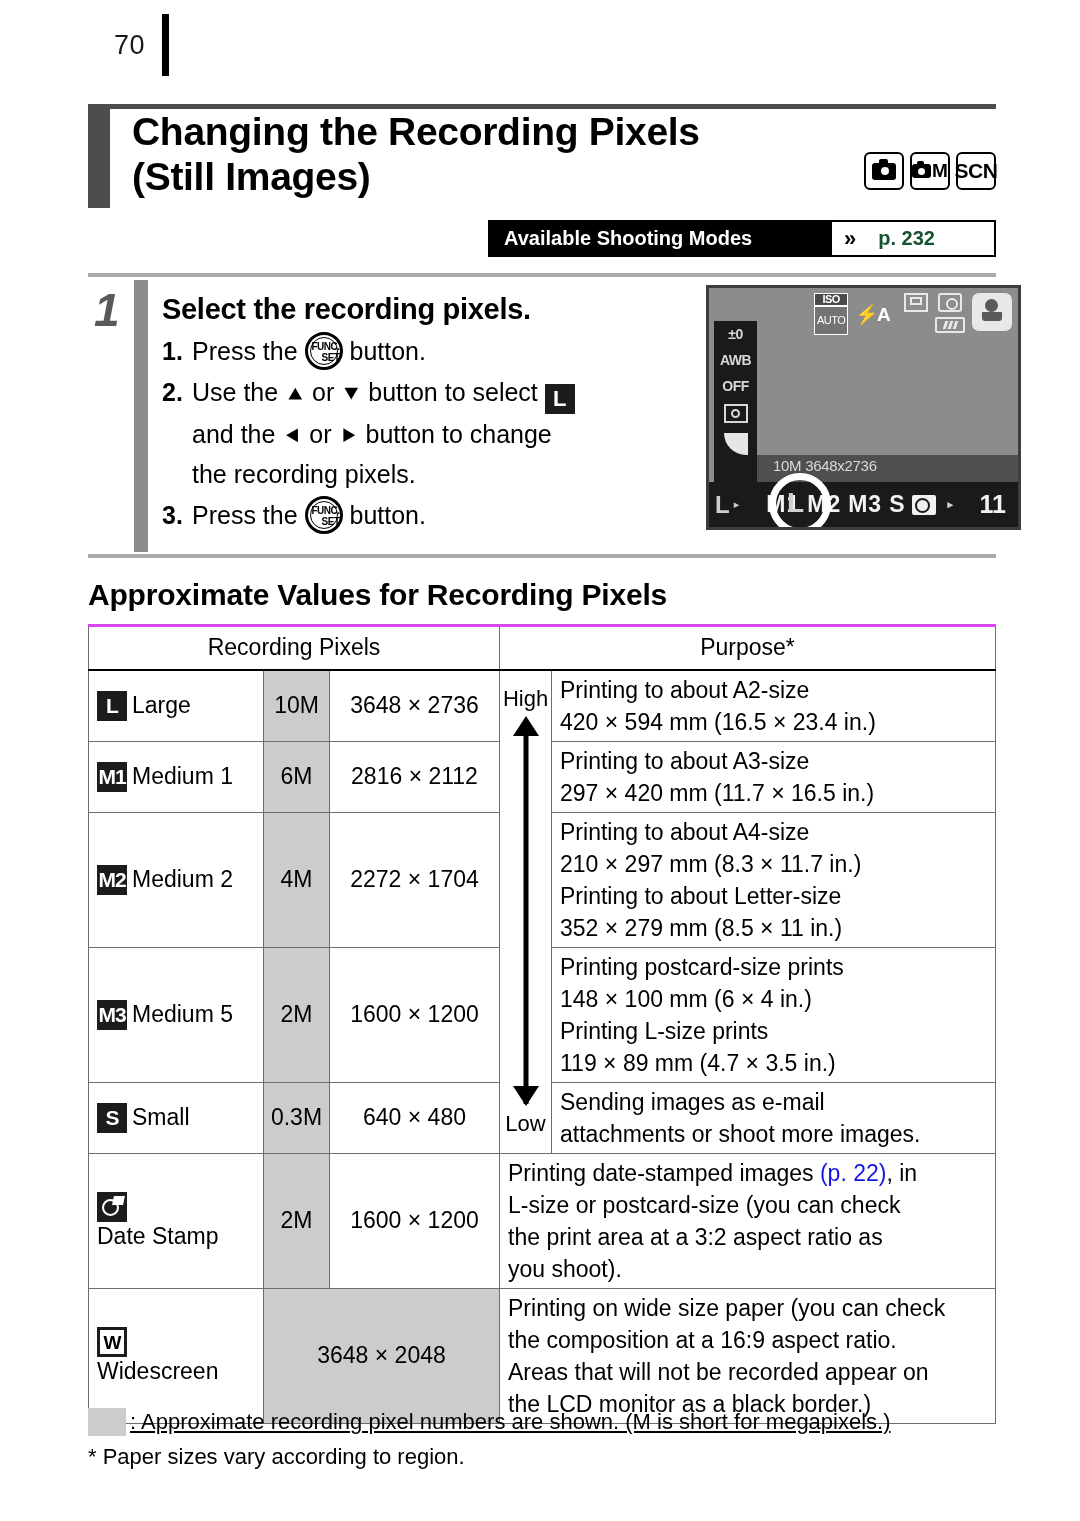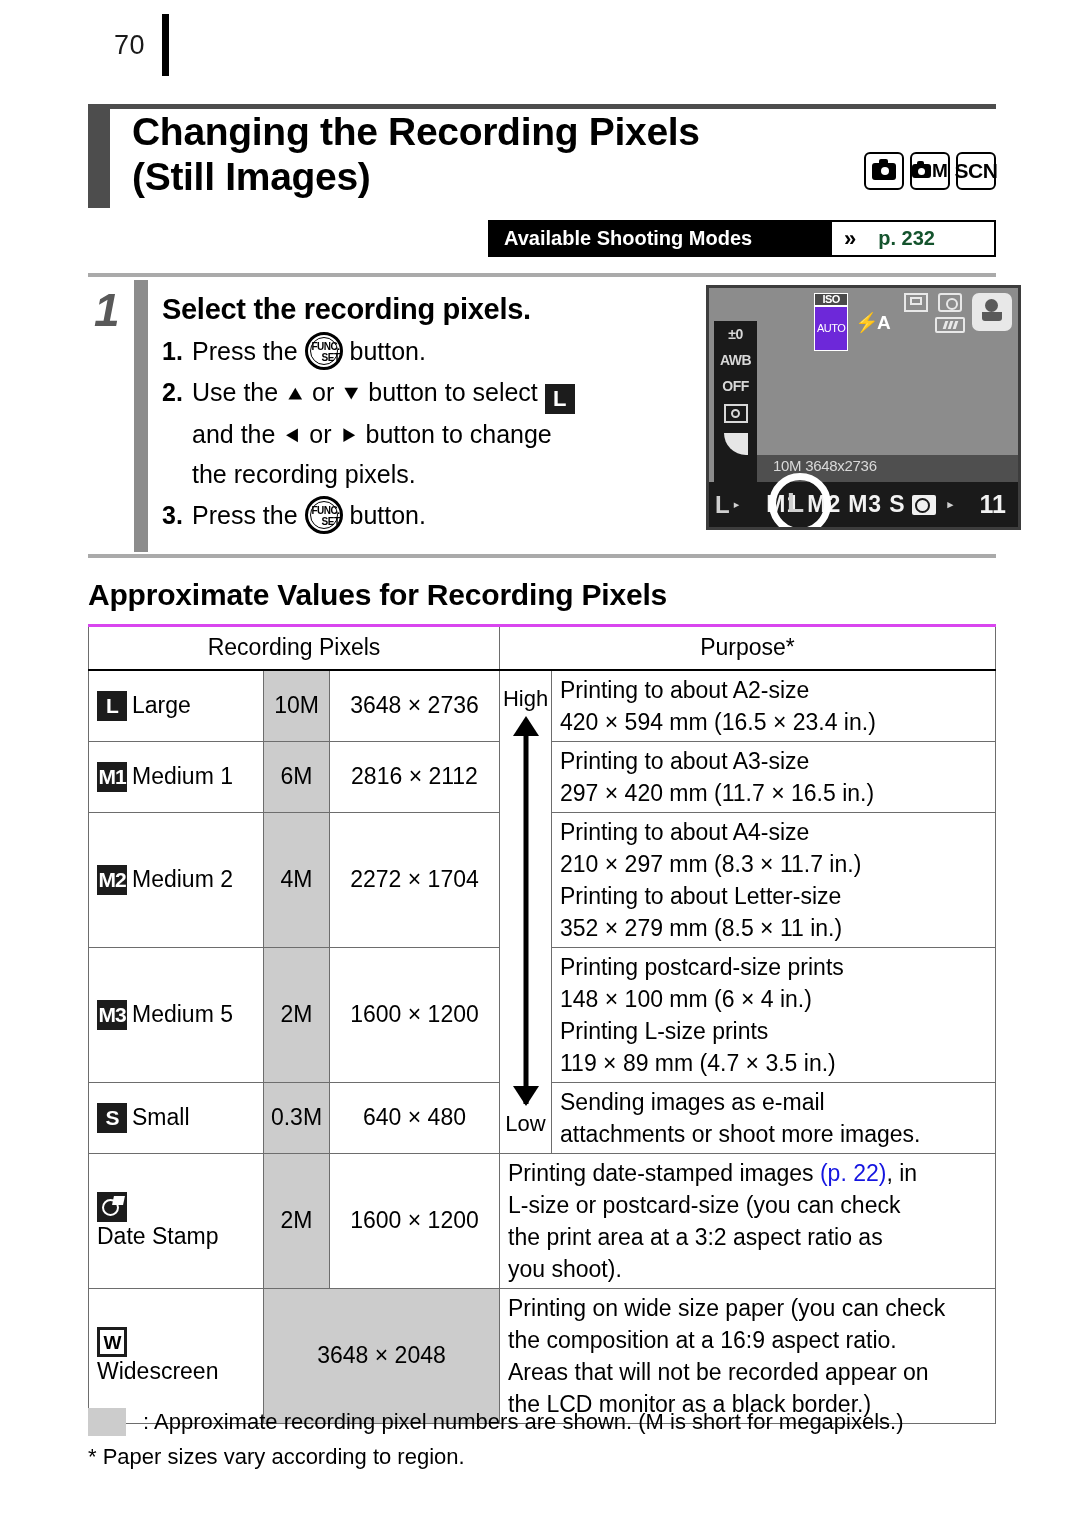--- a/index.html
+++ b/index.html
@@ -166,22 +166,22 @@
   .compq {
     width:24px; height:22px; background:#e6e6e6;
     border-radius:0 0 0 24px;
   }
   .lcd-topicons {
     position:absolute; left:105px; top:5px; display:flex; align-items:center; gap:7px;
   }
   .iso-box { text-align:center; line-height:11px; }
   .iso-box b { display:block; font-size:11px; color:#fff; background:#4a4a4a;
                border:1px solid #fff; padding:0 2px; letter-spacing:-0.5px;}
-  .iso-box s { display:block; font-size:11px; color:#fff; background:#6d28d9;
-               border:1px solid #fff; padding:16px 2px; text-decoration:none; letter-spacing:-0.5px;}
+  .iso-box s { display:block; font-size:11px; color:#fff; background:#737373;
+               border:1px solid #fff; padding:8px 2px; text-decoration:none; letter-spacing:-0.5px;}
   .flash { font-size:19px; color:#fff; font-weight:bold; letter-spacing:-2px; }
   .lcd-right {
     position:absolute; right:6px; top:5px; display:flex; align-items:flex-start; gap:7px;
   }
   .sq-ico { width:24px; height:19px; border:2.5px solid #e8e8e8; }
   .sq-ico i { display:block; width:12px; height:8px; border:2px solid #e8e8e8; margin:2px auto;}
   .col2 { display:flex; flex-direction:column; gap:5px; align-items:center; }
   .cam-ico2 {
     width:24px; height:19px; border:2.5px solid #e8e8e8; border-radius:3px;
     position:relative;
@@ -275,21 +275,21 @@
   .arr-head.up { border-left:13px solid transparent; border-right:13px solid transparent;
                  border-bottom:20px solid #000; }
   .arr-head.down { border-left:13px solid transparent; border-right:13px solid transparent;
                    border-top:20px solid #000; }
 
   
   .foot {
     position:absolute; left:88px; top:1406px; width:908px;
     font-size:22px; line-height:32px;
   }
-  .foot-row { display:flex; align-items:center; gap:17px; }
+  .foot-row { display:flex; align-items:center; gap:4px;text-decoration:underline; }
   .swatch { width:38px; height:28px; background:#cccccc; flex:none; }
   .foot2 { margin-top:3px; }
 </style>
 </head>
 <body>
 
 <div class="page-head">
   <div class="page-num">70</div>
   <div class="page-rule"></div>
 </div>

